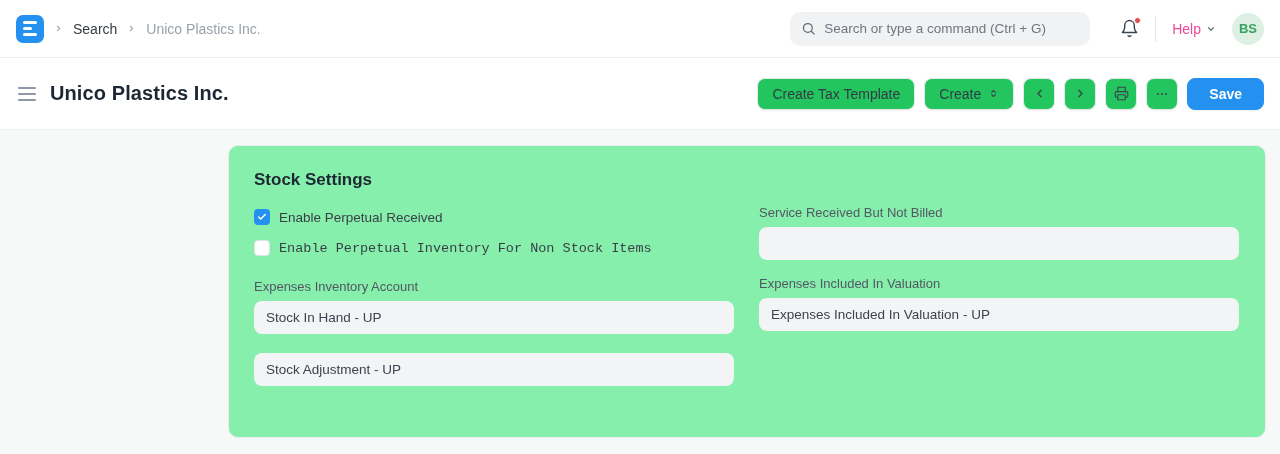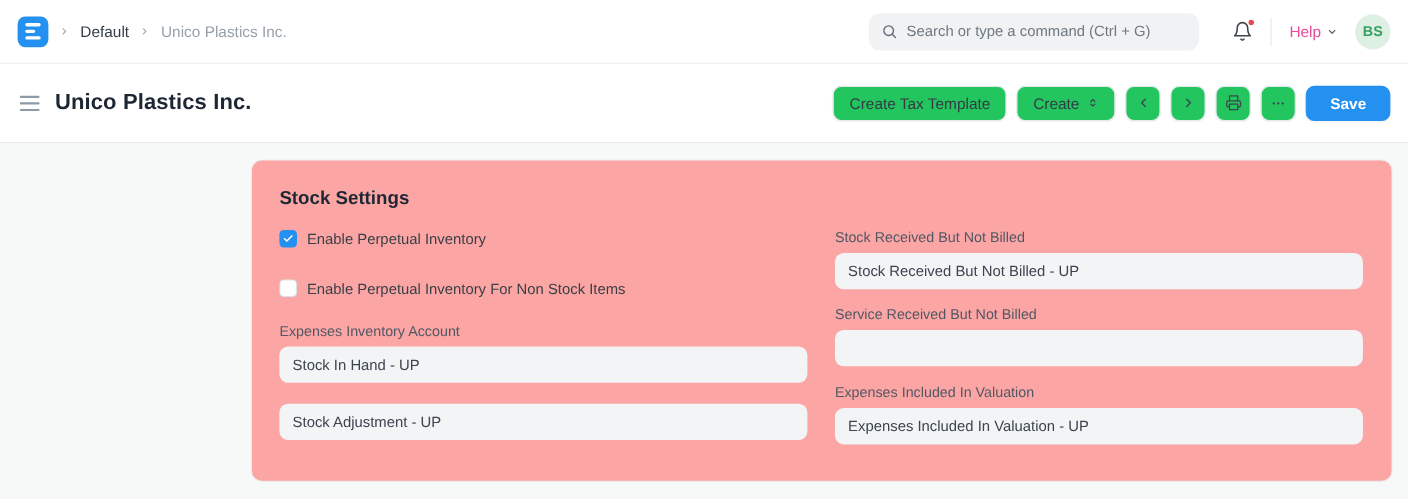--- a/index.html
+++ b/index.html
@@ -100,31 +100,31 @@
     background: #2490ef;
     border-color: #2490ef;
     color: #ffffff;
     padding: 0 21px;
     font-weight: 700;
   }
   .btn svg { flex: none; }
   .content { height: 324px; padding: 15px 14px 16px 228px; }
   .card {
     width: 100%; height: 293px;
-    background: #fca5a5;
+    background: #86efac;
     border: 1px solid #ebeef0;
     border-radius: 10px;
     padding: 24px 26px 0 25px;
   }
   .section-title { font-size: 17px; font-weight: 700; color: #1d2733; line-height: 20px; }
   .columns { display: flex; gap: 25px; }
   .col { flex: 1; min-width: 0; }
   .checkbox-row { display: flex; align-items: center; gap: 9px; cursor: pointer; }
   .checkbox-row.row1 { margin-top: 19px; }
-  .checkbox-row.row2 { margin-top: 29px; }
+  .checkbox-row.row2 { margin-top: 15px; font-family: Liberation Mono, monospace; }
   .checkbox {
     width: 16px; height: 16px; border-radius: 4px; flex: none;
     display: flex; align-items: center; justify-content: center;
   }
   .checkbox.checked { background: #2490ef; }
   .checkbox.unchecked { background: #ffffff; border: 1px solid #dde2e6; }
   .checkbox-label { font-size: 13.5px; color: #383f45; }
   .field-label { font-size: 13px; color: #525863; margin-bottom: 7px; }
   .field-input {
     width: 100%; height: 33px;
@@ -150,21 +150,21 @@
   <div class="logo">
     <div class="bar b1"></div>
     <div class="bar b2"></div>
     <div class="bar b3"></div>
   </div>
   <span class="crumb-chevron">
     <svg width="9" height="9" viewBox="0 0 24 24" fill="none" stroke="currentColor" stroke-width="3" stroke-linecap="round" stroke-linejoin="round">
         <polyline points="9 18 15 12 9 6"></polyline>
       </svg>
   </span>
-  <span class="crumb-parent">Default</span>
+  <span class="crumb-parent">Search</span>
   <span class="crumb-chevron">
     <svg width="9" height="9" viewBox="0 0 24 24" fill="none" stroke="currentColor" stroke-width="3" stroke-linecap="round" stroke-linejoin="round">
         <polyline points="9 18 15 12 9 6"></polyline>
       </svg>
   </span>
   <span class="crumb-current">Unico Plastics Inc.</span>
 
   <div class="nav-spacer"></div>
 
   <div class="searchbar">
@@ -252,43 +252,39 @@
 
     <div class="columns">
 
       <div class="col col-left">
         <div class="checkbox-row row1">
           <span class="checkbox checked">
             <svg width="10" height="10" viewBox="0 0 24 24" fill="none" stroke="#ffffff" stroke-width="3.4" stroke-linecap="round" stroke-linejoin="round">
                 <polyline points="20 6 9 17 4 12"></polyline>
               </svg>
           </span>
-          <span class="checkbox-label">Enable Perpetual Inventory</span>
+          <span class="checkbox-label">Enable Perpetual Received</span>
         </div>
 
         <div class="checkbox-row row2">
           <span class="checkbox unchecked"></span>
           <span class="checkbox-label">Enable Perpetual Inventory For Non Stock Items</span>
         </div>
 
         <div class="fg fg1">
           <div class="field-label">Expenses Inventory Account</div>
           <input class="field-input" type="text" value="Stock In Hand - UP" style="">
         </div>
 
         <div class="fg fg2">
           <input class="field-input" type="text" value="Stock Adjustment - UP" style="">
         </div>
       </div>
 
       <div class="col col-right">
-        <div class="fg fg1">
-          <div class="field-label">Stock Received But Not Billed</div>
-          <input class="field-input" type="text" value="Stock Received But Not Billed - UP" style="">
-        </div>
 
         <div class="fg fg2">
           <div class="field-label">Service Received But Not Billed</div>
           <input class="field-input" type="text" value="" style="">
         </div>
 
         <div class="fg fg3">
           <div class="field-label">Expenses Included In Valuation</div>
           <input class="field-input" type="text" value="Expenses Included In Valuation - UP" style="">
         </div>

